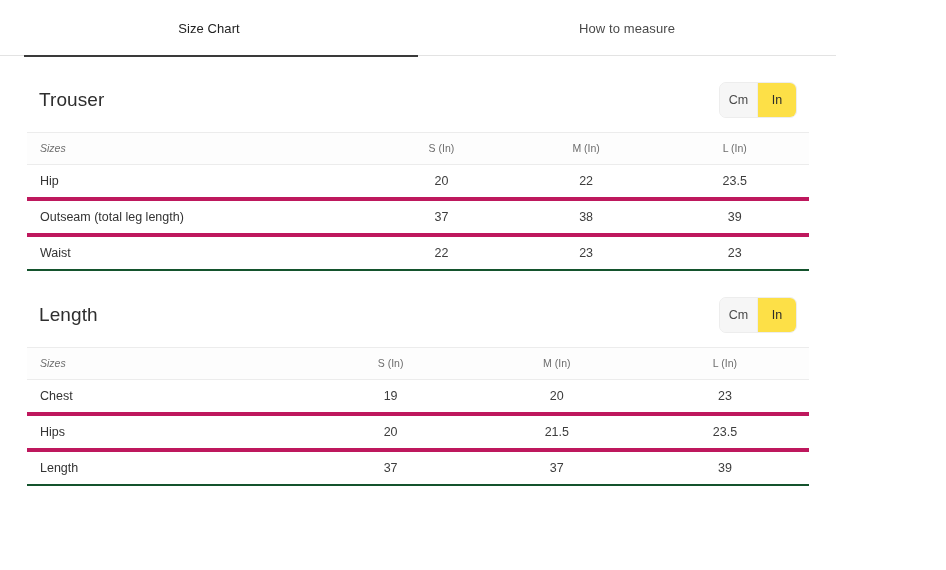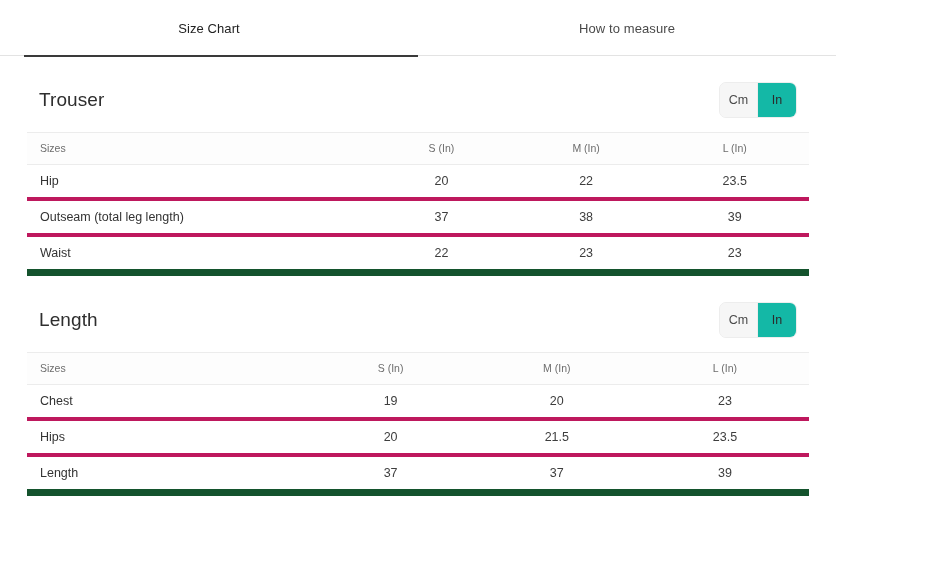--- a/index.html
+++ b/index.html
@@ -84,21 +84,21 @@
     align-items: center;
     justify-content: center;
     font-size: 12.5px;
     color: #4a4a4a;
     background: #f6f6f6;
     cursor: pointer;
     border-right: 1px solid #ededed;
   }
   .unit-btn:last-child { border-right: none; }
   .unit-btn.selected {
-    background: #14b8a6;
+    background: #fde047;
     color: #2b2b2b;
   }
 
   
   table {
     width: 100%;
     border-collapse: collapse;
     table-layout: fixed;
   }
   thead th {
@@ -107,35 +107,36 @@
     color: #6d6d6d;
     text-align: center;
     padding: 9px 0 10px 0;
     border-top: 1px solid #ececec;
     border-bottom: 1px solid #ececec;
     background: #fdfdfd;
   }
   thead th.label-col {
     text-align: left;
     padding-left: 13px;
+    font-style: italic;
   }
   tbody td {
     font-size: 12.5px;
     color: #3d3d3d;
     text-align: center;
     padding: 9px 0 9px 0;
     border-bottom: 4px solid #be185d;
     height: 28px;
   }
   tbody td.label-col {
     text-align: left;
     padding-left: 13px;
     color: #333;
   }
-  tbody tr:last-child td { border-bottom: 7px solid #14532d; }
+  tbody tr:last-child td { border-bottom: 2px solid #14532d; }
 
   
   .tbl-trouser col.c1 { width: 44%; }
   .tbl-trouser col.c2 { width: 18%; }
   .tbl-trouser col.c3 { width: 19%; }
   .tbl-trouser col.c4 { width: 19%; }
 
   
   .tbl-shirt col.c1 { width: 36%; }
   .tbl-shirt col.c2 { width: 21%; }

